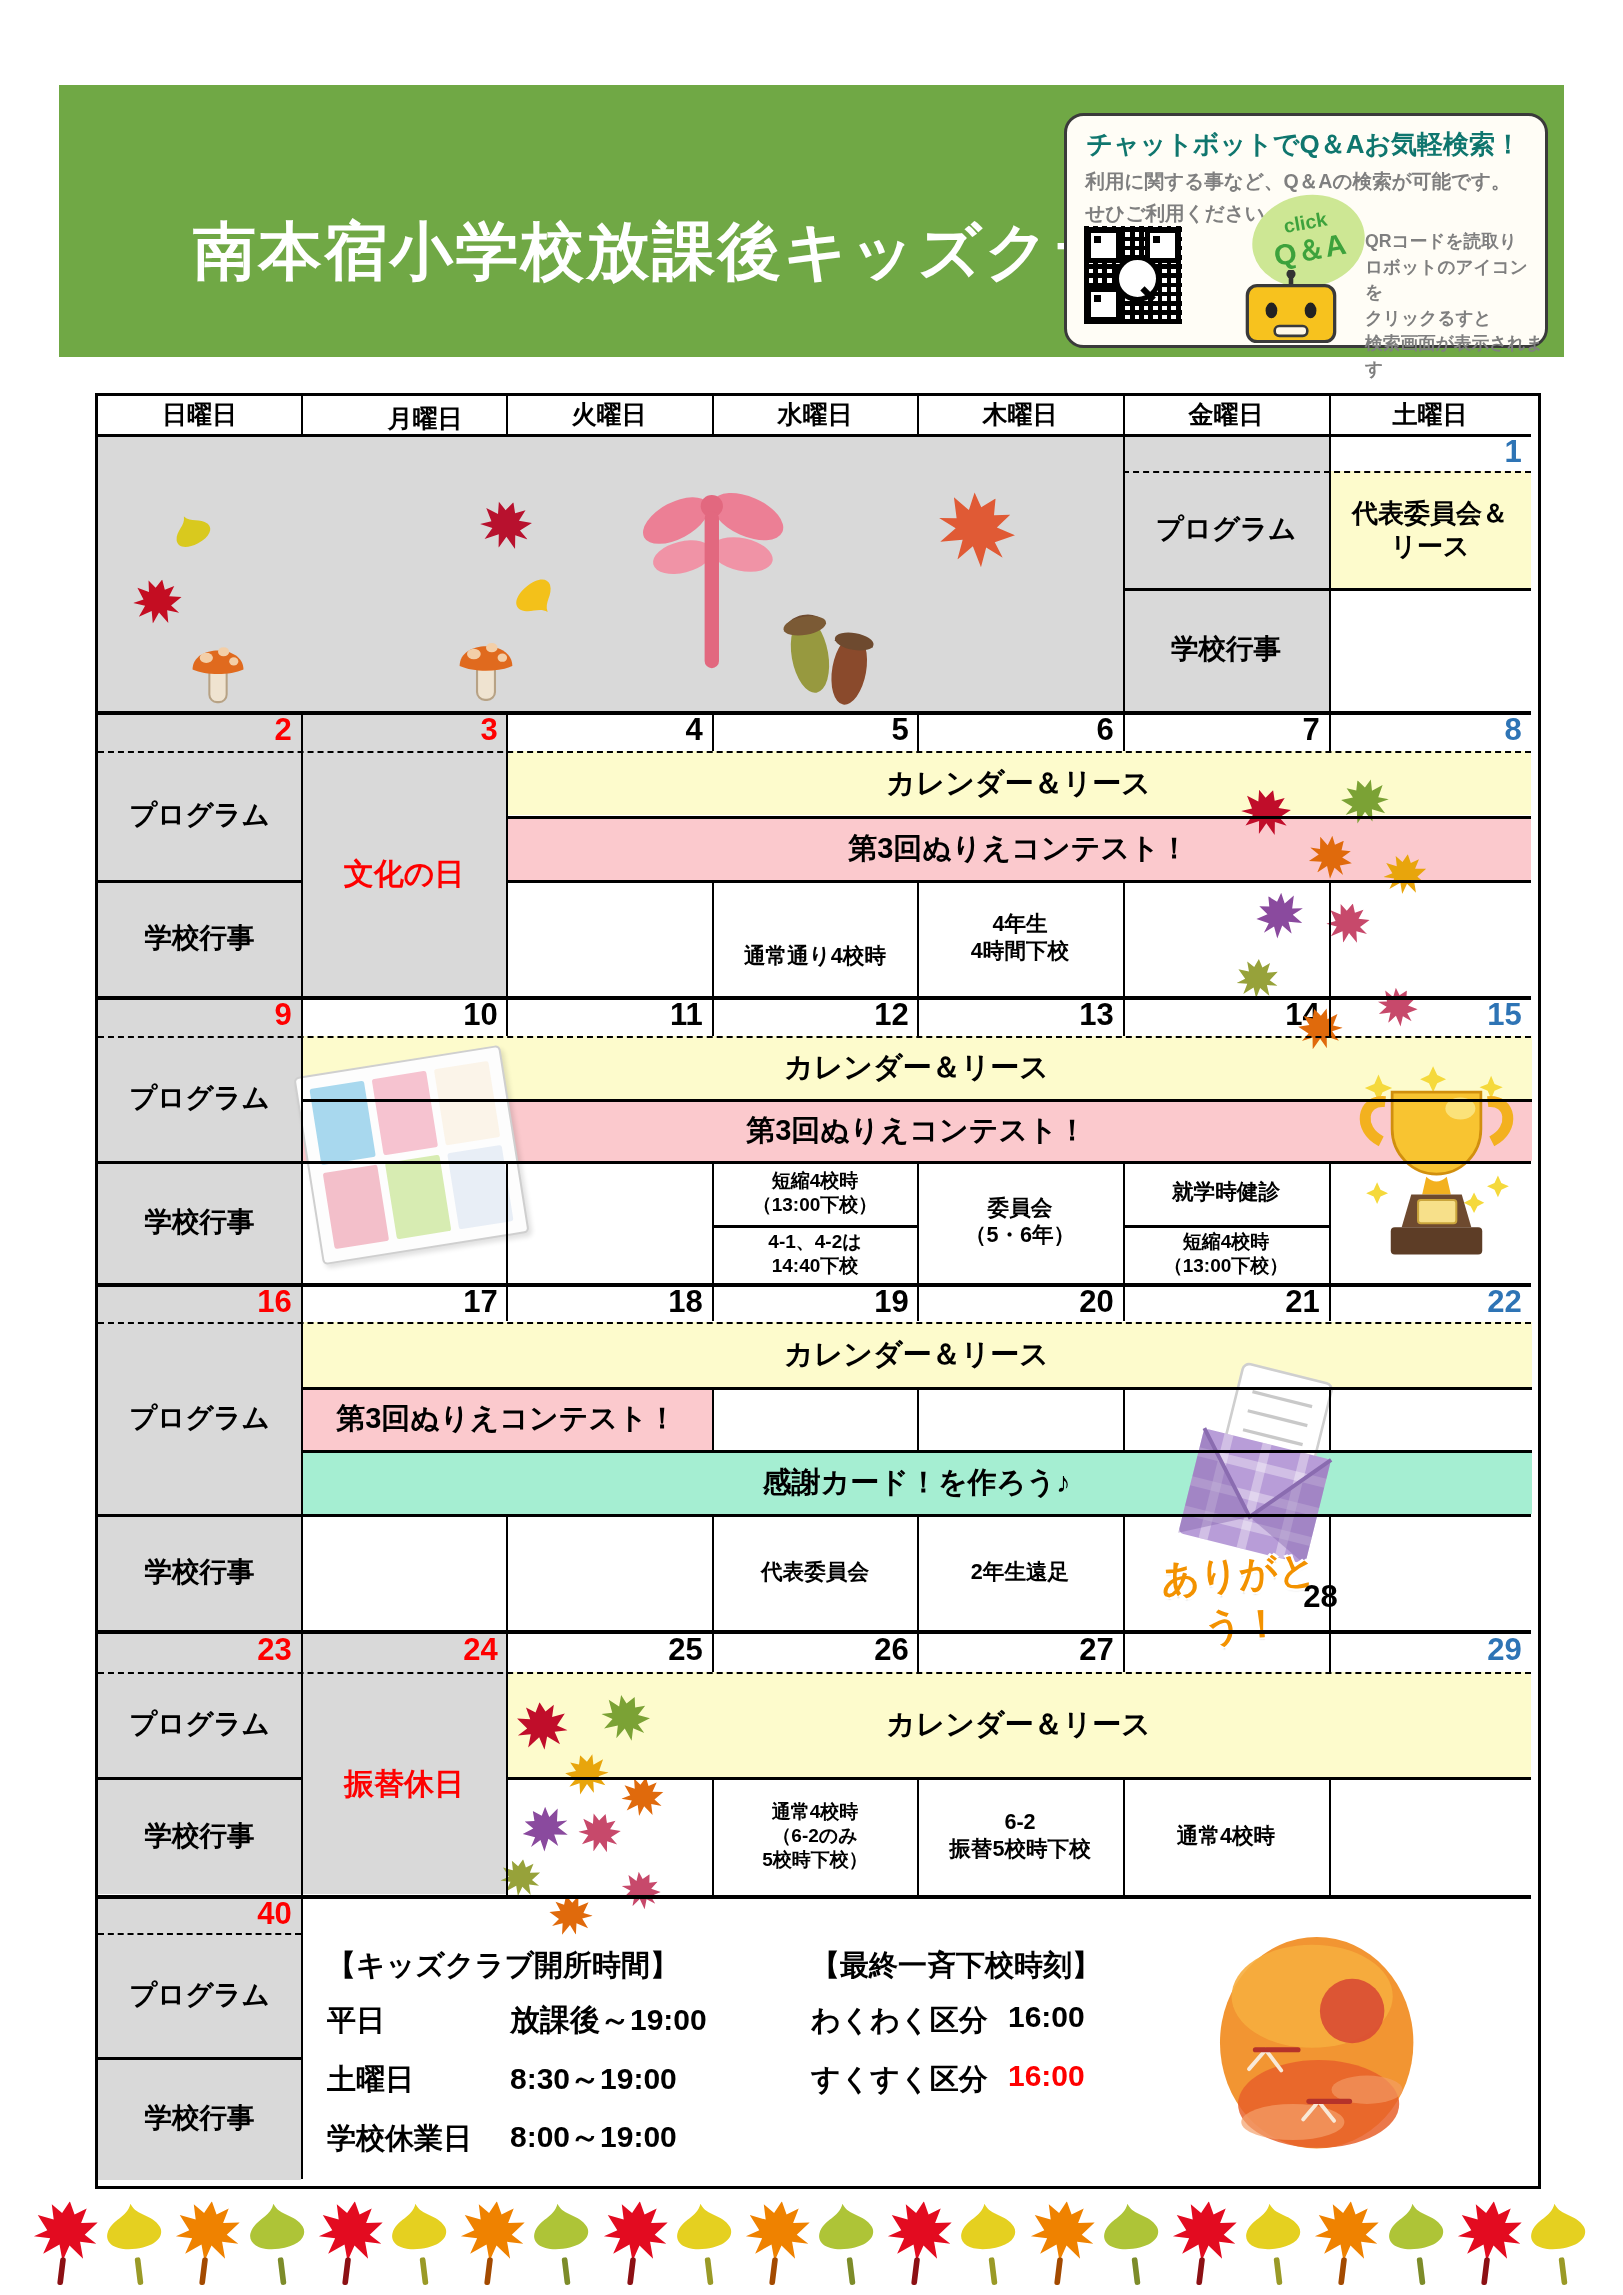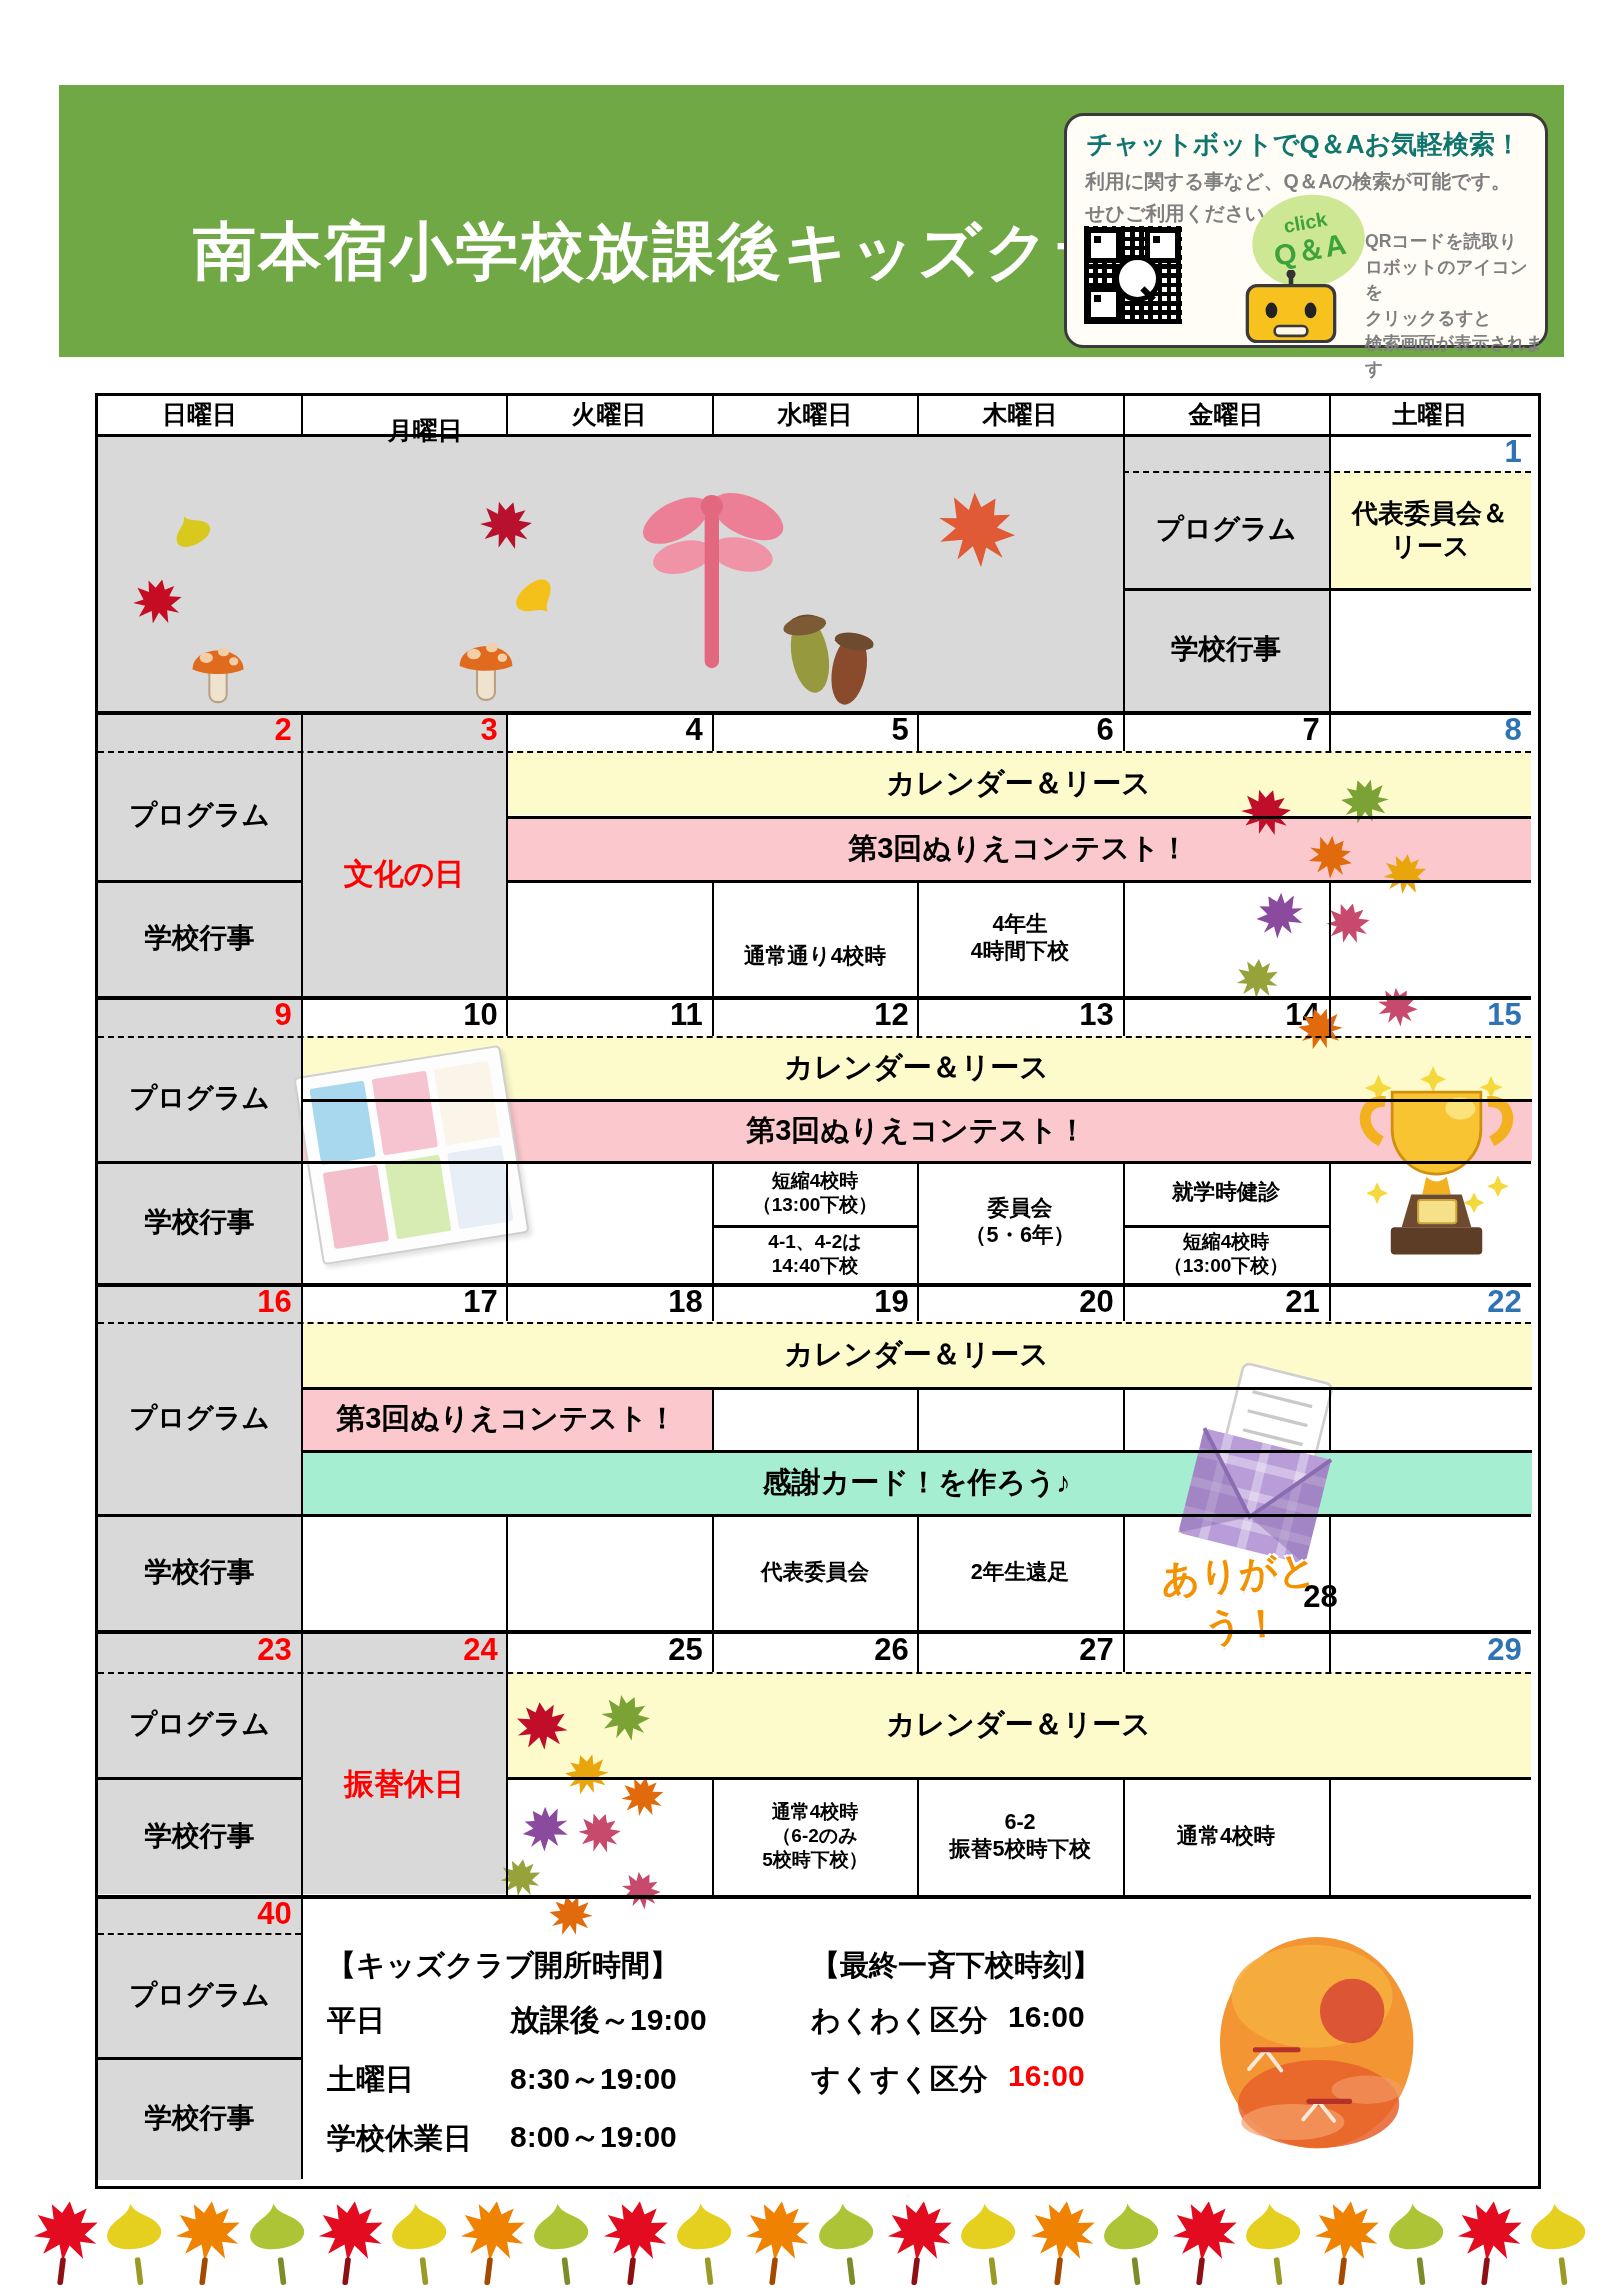--- a/index.html
+++ b/index.html
@@ -119,21 +119,21 @@
     <div class="abs gray" style="left:0;top:887px;width:203px;height:348px"></div>
     <div class="abs band-y" style="left:203px;top:926px;width:1231px;height:65px"></div>
     <div class="abs band-p" style="left:203px;top:991px;width:411px;height:63px"></div>
     <div class="abs band-g" style="left:203px;top:1054px;width:1231px;height:64px"></div>
     <div class="abs gray" style="left:0;top:1234px;width:203px;height:264px"></div>
     <div class="abs gray" style="left:203px;top:1234px;width:206px;height:264px"></div>
     <div class="abs band-y" style="left:408px;top:1276px;width:1025px;height:105px"></div>
     <div class="abs gray" style="left:0;top:1499px;width:203px;height:285px"></div>
 
     <div class="abs ctr hdr" style="left:0;top:0;width:203px;height:38px">日曜日</div>
-    <div class="abs ctr hdr" style="left:203px;top:16px;width:248px;height:38px">月曜日</div>
+    <div class="abs ctr hdr" style="left:203px;top:4px;width:248px;height:38px">月曜日</div>
     <div class="abs ctr hdr" style="left:408px;top:0;width:206px;height:38px">火曜日</div>
     <div class="abs ctr hdr" style="left:614px;top:0;width:206px;height:38px">水曜日</div>
     <div class="abs ctr hdr" style="left:819px;top:0;width:206px;height:38px">木曜日</div>
     <div class="abs ctr hdr" style="left:1025px;top:0;width:206px;height:38px">金曜日</div>
     <div class="abs ctr hdr" style="left:1231px;top:0;width:202px;height:38px">土曜日</div>
 
     <div class="abs date blue" style="left:1231px;top:39px;width:202px">1</div>
     <div class="abs ctr lbl" style="left:1025px;top:75px;width:206px;height:117px">プログラム</div>
     <div class="abs ctr lbl" style="left:1025px;top:192px;width:206px;height:123px">学校行事</div>
     <div class="abs ctr" style="left:1231px;top:75px;width:202px;height:117px;font-size:26px">代表委員会＆

